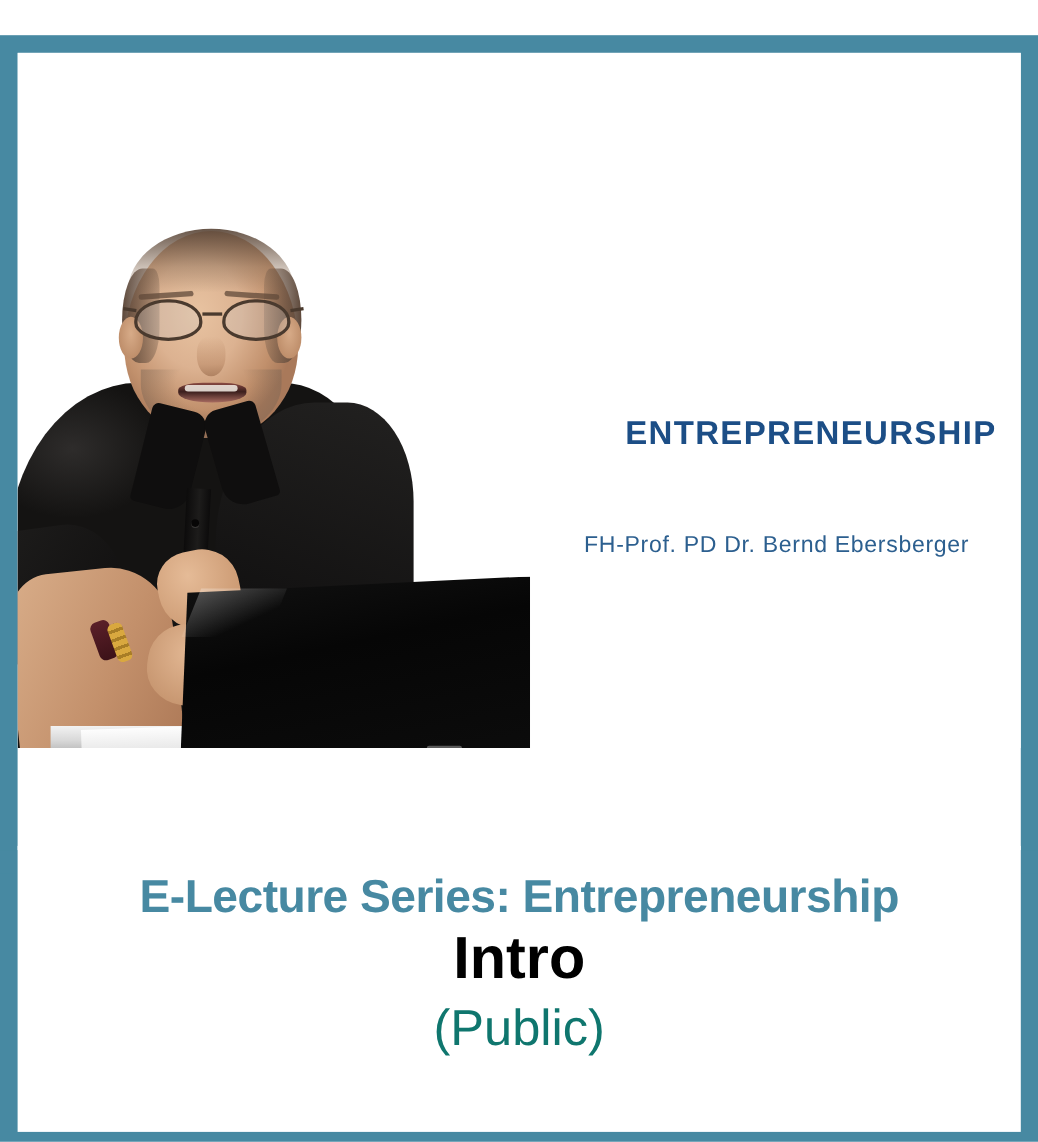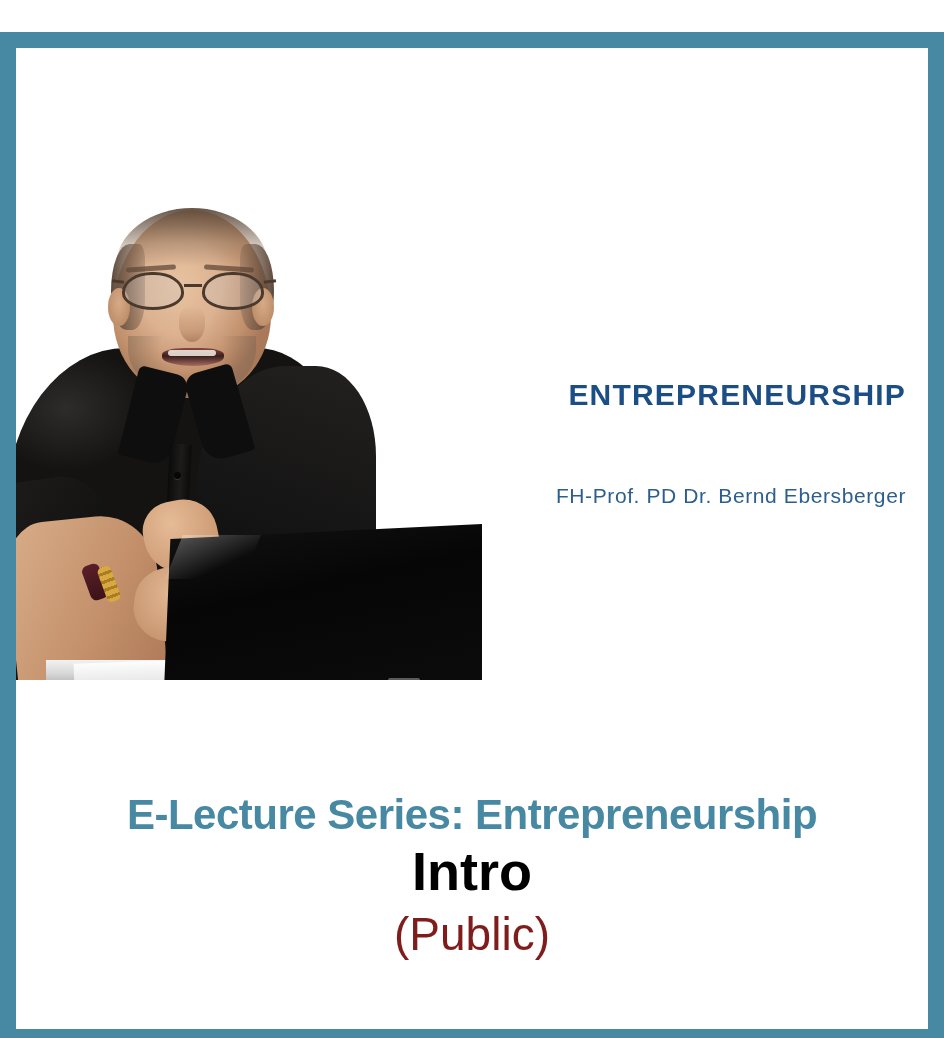--- a/index.html
+++ b/index.html
@@ -384,21 +384,21 @@
     text-align: right;
   }
   #slide-presenter {
     margin-top: 72px;
     font-family: "Liberation Sans", sans-serif;
     font-weight: normal;
     font-size: 21px;
     letter-spacing: 0.6px;
     color: #2c5f8f;
     white-space: nowrap;
-    text-align: right;
+    text-align: center;
   }
 
   
   #panel-divider {
     position: absolute;
     left: 0;
     top: 741px;
     width: 944px;
     height: 21px;
     background: #4789a2;
@@ -433,21 +433,21 @@
     line-height: 1.05;
     color: #000000;
   }
   #caption-visibility {
     margin: 0;
     padding-top: 10px;
     font-family: "Liberation Sans", sans-serif;
     font-weight: normal;
     font-size: 46px;
     line-height: 1.05;
-    color: #7f1d1d;
+    color: #0f766e;
     text-align: center;
   }
 </style>
 </head>
 <body>
 
 <div id="card-frame">
 
   <div id="video-panel">
     <div id="video-still">

